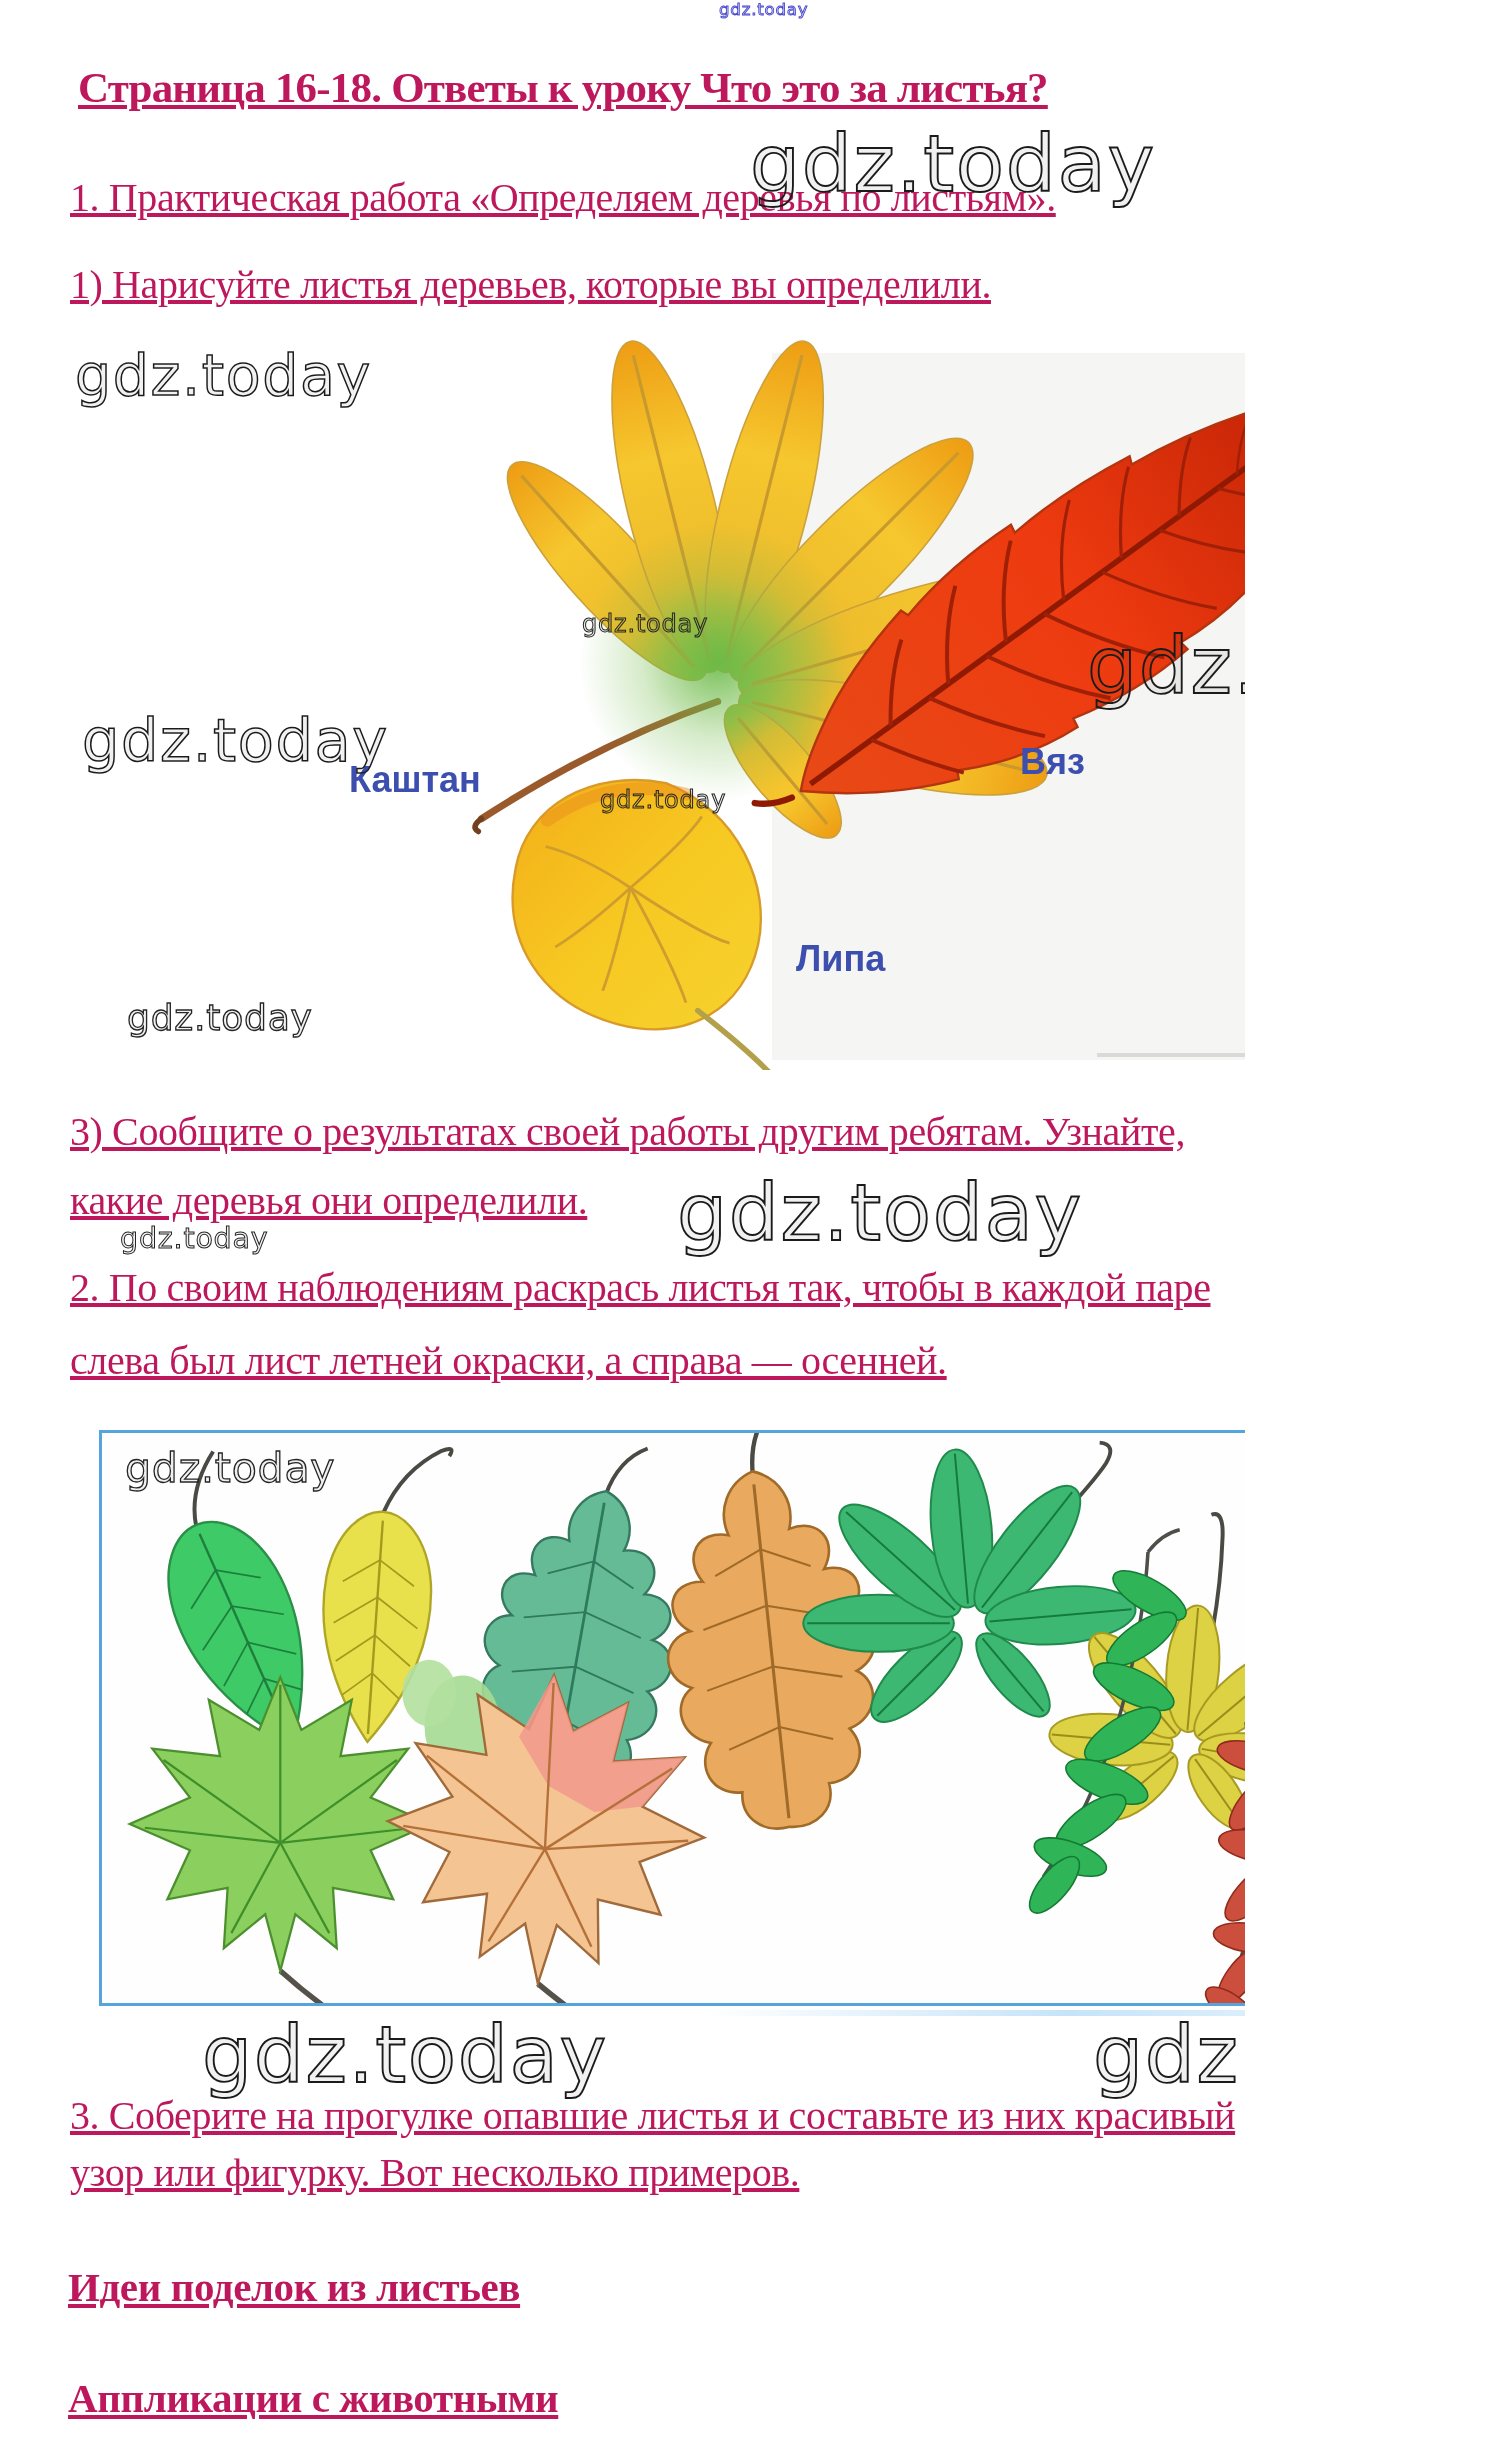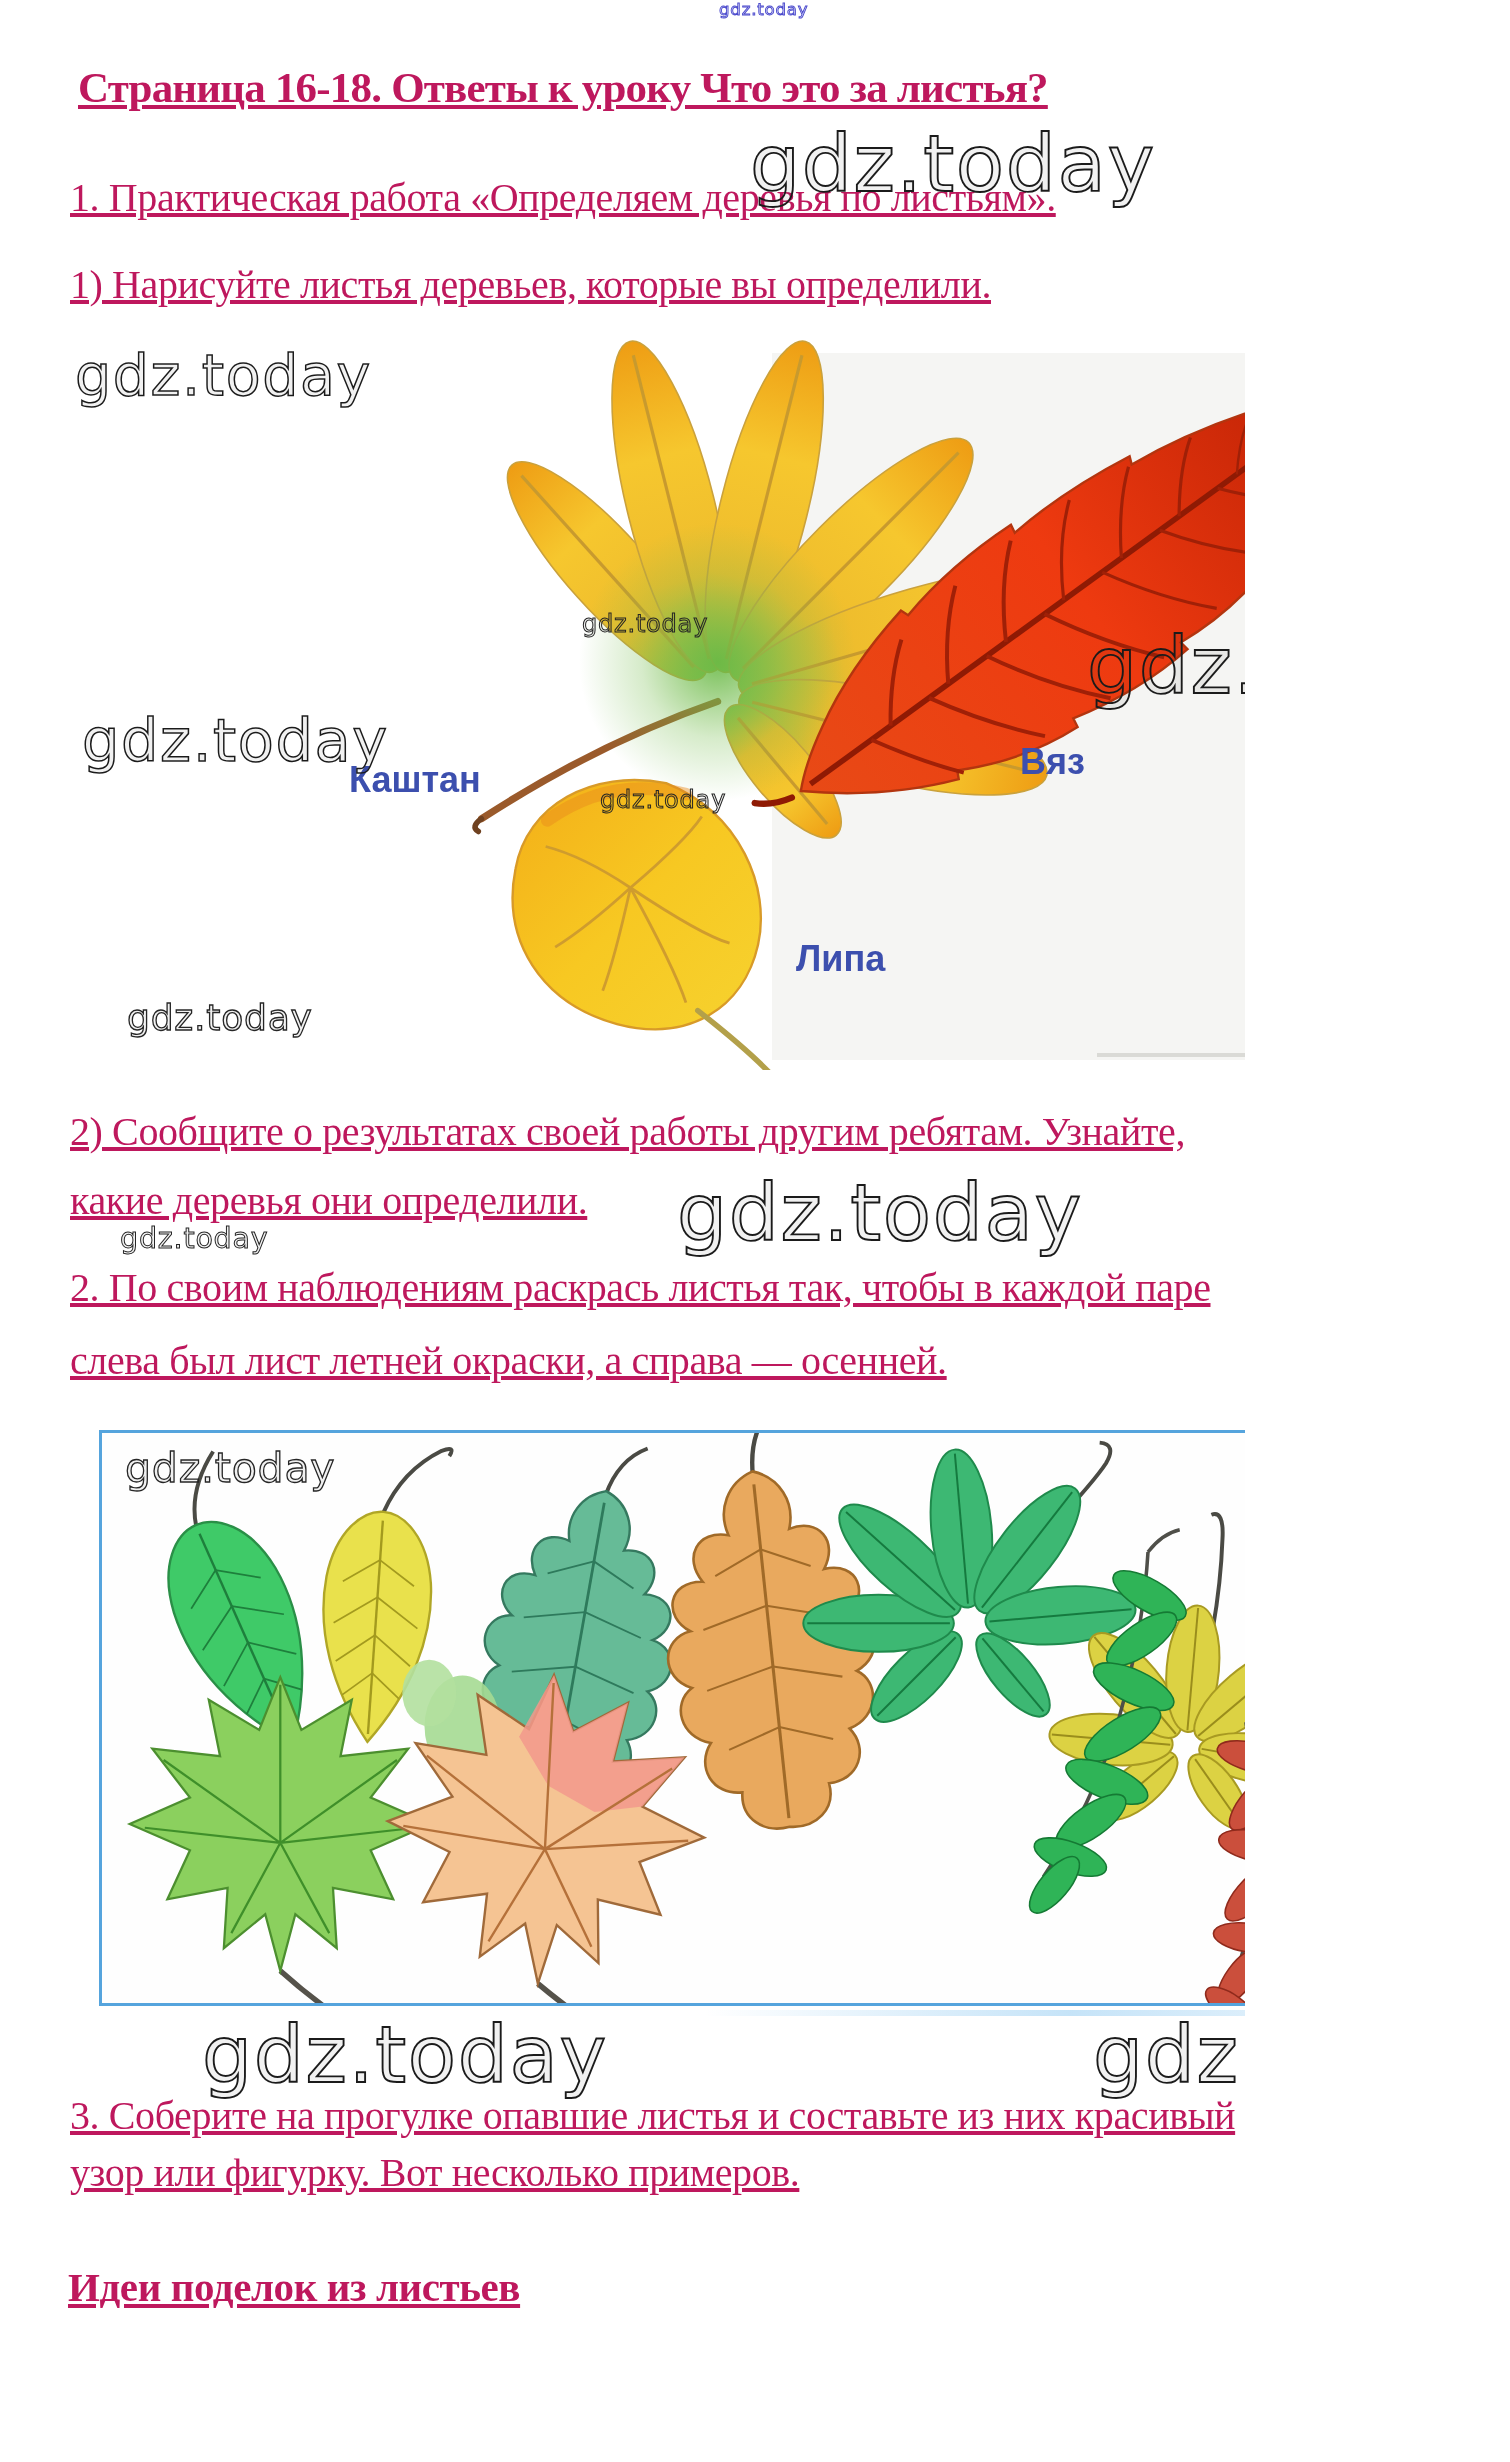--- a/index.html
+++ b/index.html
@@ -57,27 +57,28 @@
   <div class="wm wm-small" style="left:127px; top:1000px; font-size:36px; -webkit-text-stroke-width:1.3px;">gdz.today</div>
   <div class="wm" style="left:677px; top:1174px; font-size:79px;">gdz.today</div>
   <div class="wm wm-small" style="left:120px; top:1225px; font-size:28.5px;">gdz.today</div>
   <div class="wm wm-small" style="left:125px; top:1448px; font-size:41px; -webkit-text-stroke-width:1.3px;">gdz.today</div>
   <div class="wm" style="left:202px; top:2016px; font-size:79px;">gdz.today</div>
   <div class="wm" style="left:1093px; top:2016px; font-size:79px;">gdz.today</div>
 
   <div class="serif-line title-line" style="left:78px; top:63px;">Страница 16-18. Ответы к уроку Что это за листья?</div>
   <div class="serif-line" style="left:70px; top:174px;">1. Практическая работа «Определяем деревья по листьям».</div>
   <div class="serif-line" style="left:70px; top:261px;">1) Нарисуйте листья деревьев, которые вы определили.</div>
-  <div class="serif-line" style="left:70px; top:1108px;">2) Сообщите о результатах своей работы другим ребятам. Узнайте,</div>
+  <div class="serif-line" style="left:70px; top:1108px;">3) Сообщите о результатах своей работы другим ребятам. Узнайте,</div>
   <div class="serif-line" style="left:70px; top:1177px;">какие деревья они определили.</div>
   <div class="serif-line" style="left:70px; top:1264px;">2. По своим наблюдениям раскрась листья так, чтобы в каждой паре</div>
   <div class="serif-line" style="left:70px; top:1337px;">слева был лист летней окраски, а справа — осенней.</div>
   <div class="serif-line" style="left:70px; top:2092px;">3. Соберите на прогулке опавшие листья и составьте из них красивый</div>
   <div class="serif-line" style="left:70px; top:2149px;">узор или фигурку. Вот несколько примеров.</div>
   <div class="serif-line bold-heading" style="left:68px; top:2263px;">Идеи поделок из листьев</div>
+  <div class="serif-line bold-heading" style="left:68px; top:2374px;">Аппликации с животными</div>
 
   <div class="leaf-label" style="left:309px; top:759px;margin-left:40px;">Каштан</div>
   <div class="leaf-label" style="left:1020px; top:741px;">Вяз</div>
   <div class="leaf-label" style="left:796px; top:938px;">Липа</div>
 
   <svg id="leaves-top" width="1165" height="737" viewBox="0 0 1470 930">
     <defs>
       <linearGradient id="lgChest" x1="0" y1="1" x2="0" y2="0">
         <stop offset="0" stop-color="#8ebf49"></stop>
           <stop offset="0.28" stop-color="#eebc2d"></stop>

